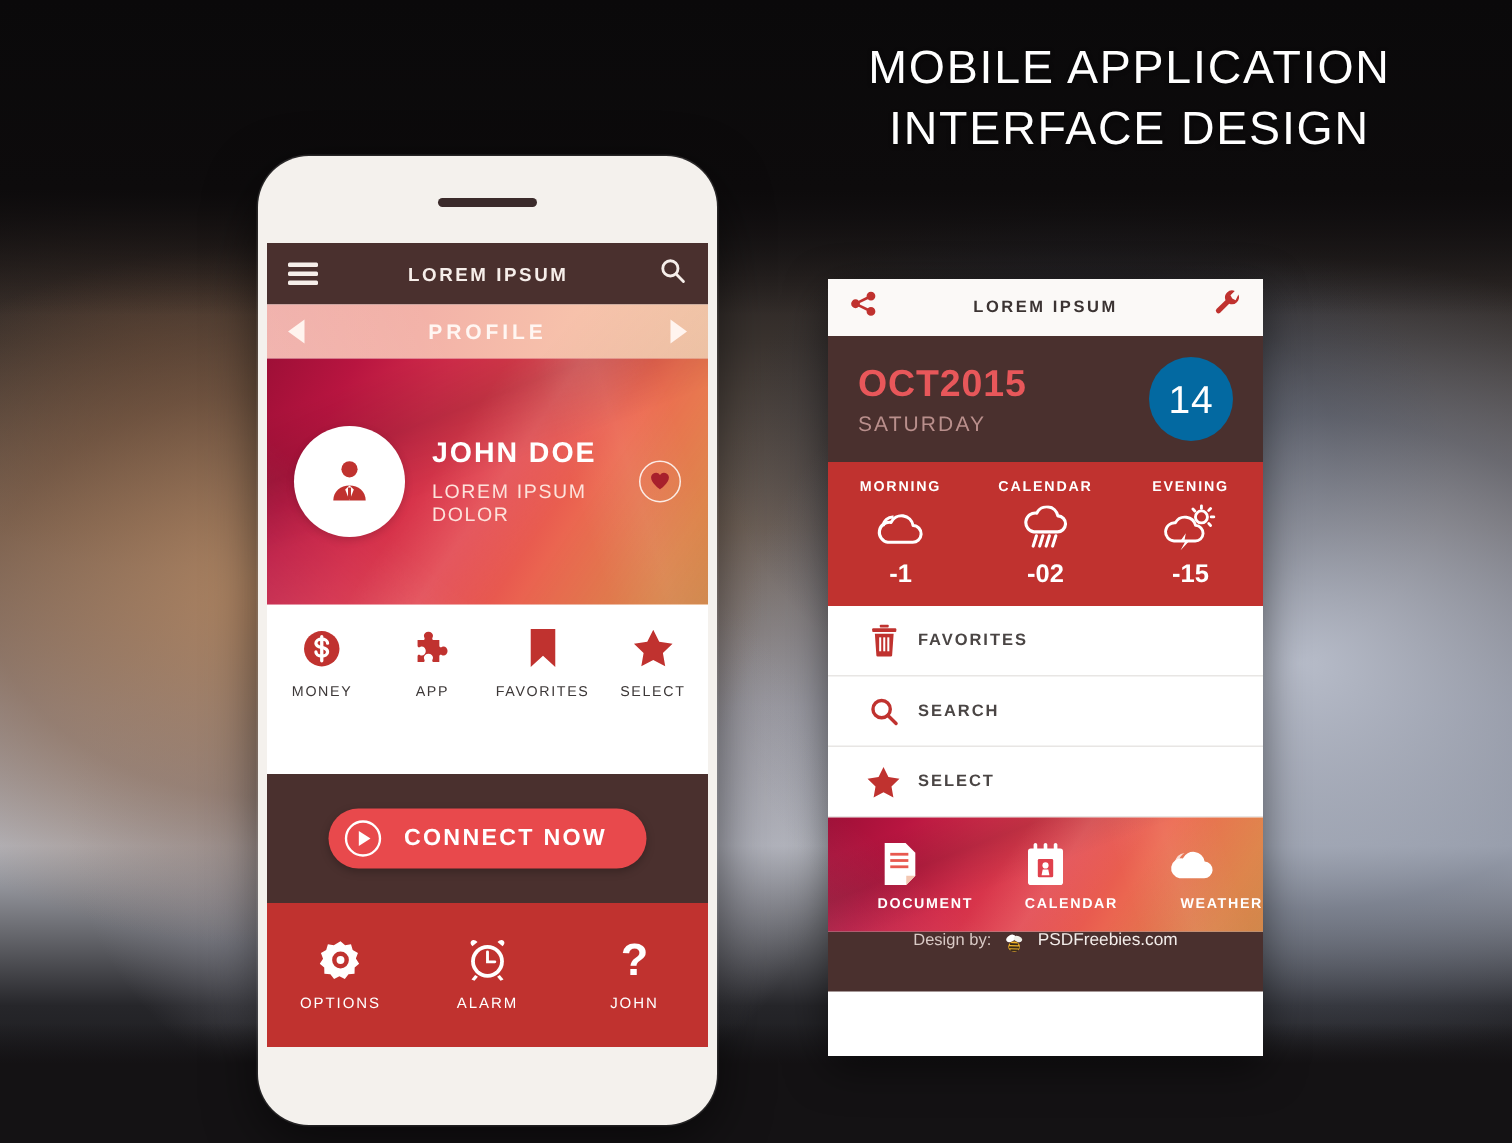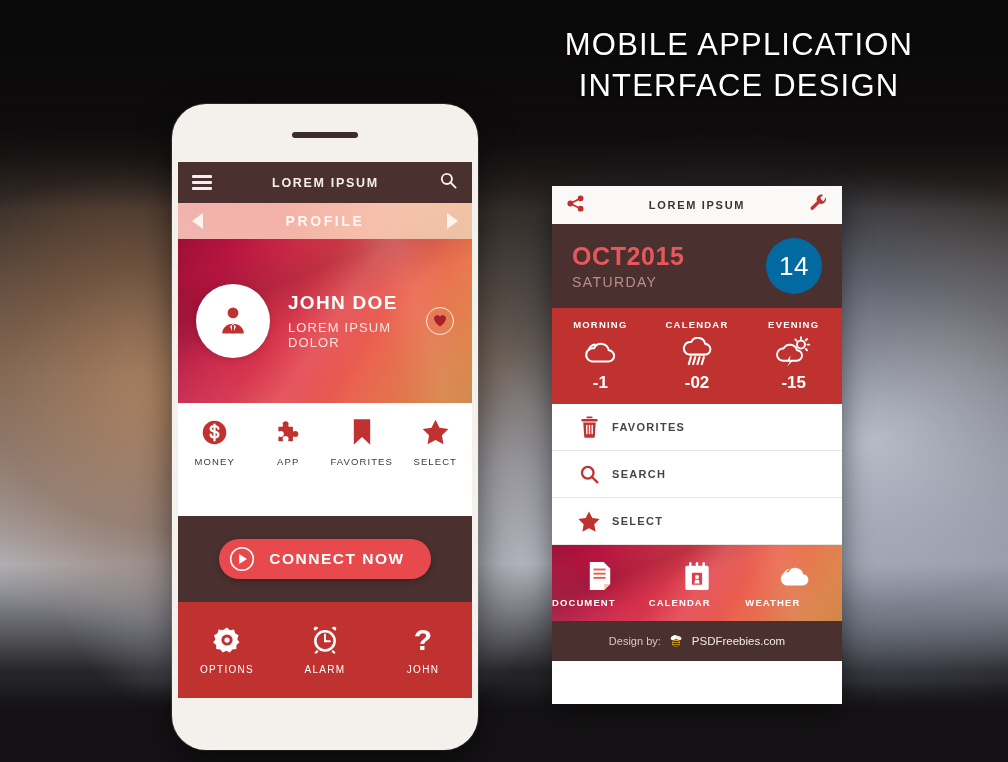--- a/index.html
+++ b/index.html
@@ -30,21 +30,21 @@
     background: linear-gradient(180deg, #0a090a 0%, #0d0b0c 60%, rgba(13,11,12,0) 100%);
     height: 210px;
   }
   .bg-dark-bottom {
     top: auto; bottom: 0; height: 80px;
     background: linear-gradient(180deg, rgba(14,13,14,0) 0%, #141214 34%, #141214 100%);
   }
 
   
   #heading {
-    position: absolute; left: 504px; top: 24px; width: 470px;
+    position: absolute; left: 518px; top: 24px; width: 470px;
     text-align: center;
     color: #ffffff;
     font-size: 31px;
     letter-spacing: 1.2px;
     line-height: 1.33;
     font-weight: 400;
     text-shadow: 0 1px 3px rgba(0,0,0,0.5);
   }
   #heading .ln { display: block; }
 
@@ -231,29 +231,29 @@
   #p2-list { background: #ffffff; }
   .p2-row {
     height: 47px; display: flex; align-items: center; padding: 0 14px;
     border-bottom: 1px solid #e8e6e4; cursor: pointer;
   }
   .p2-row .ic { width: 46px; display: flex; align-items: center; justify-content: center; }
   .p2-row .lbl {
     color: #4a4544; font-size: 11px; letter-spacing: 1.3px; font-weight: 700;
   }
   #p2-apps { height: 76px; display: flex; align-items: center; }
-  #p2-apps .cell { flex: 1; text-align: left; cursor: pointer; }
+  #p2-apps .cell { flex: 1; text-align: right; cursor: pointer; }
   #p2-apps .glyph { height: 34px; display: flex; align-items: center; justify-content: center; }
   #p2-apps .cap {
     margin-top: 4px; color: #ffffff; font-size: 9.5px;
     letter-spacing: 1.1px; font-weight: 700;
   }
   #p2-footer {
     background: #4a302e; height: 40px;
-    display: flex; align-items: center; justify-content: center; gap: 7px;
+    display: flex; justify-content: center; gap: 7px;
   }
   #p2-footer .by { color: #d9c9c5; font-size: 11px; }
   #p2-footer .brand { color: #f3ece9; font-size: 11.5px; }
   #p2-screen-inner { display: flex; flex-direction: column; height: 100%; }
 </style>
 </head>
 <body>
 
 <div id="stage">
 

